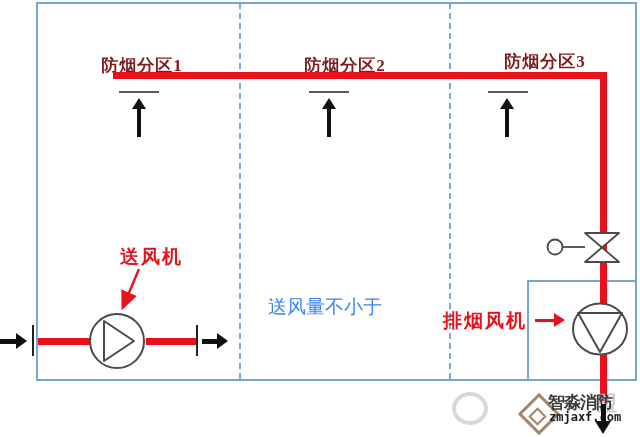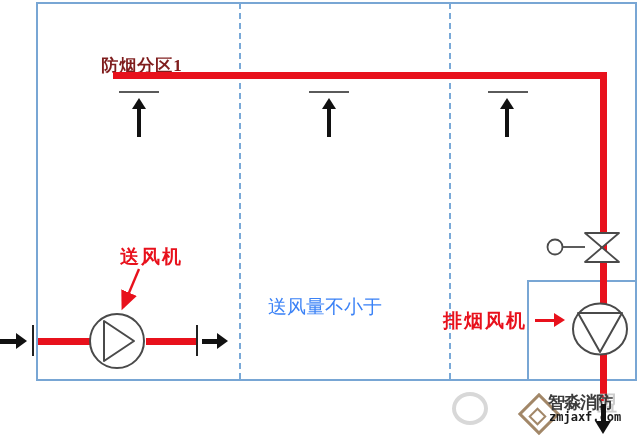--- a/index.html
+++ b/index.html
@@ -62,20 +62,22 @@
 </head>
 <body>
 
 <div class="stage">
 
   <div class="abs main-rect"></div>
   <div class="abs zone-divider divider-1"></div>
   <div class="abs zone-divider divider-2"></div>
 
   <div class="abs zone-label zone-1">防烟分区1</div>
+  <div class="abs zone-label zone-2">防烟分区2</div>
+  <div class="abs zone-label zone-3">防烟分区3</div>
 
   <div class="abs duct duct-top"></div>
   <div class="abs duct duct-vert"></div>
 
   <div class="abs vent-line" style="left:119px;"></div>
   <div class="abs up-head" style="left:132px;"></div>
   <div class="abs up-shaft" style="left:137px;"></div>
 
   <div class="abs vent-line" style="left:309px;"></div>
   <div class="abs up-head" style="left:322px;"></div>

